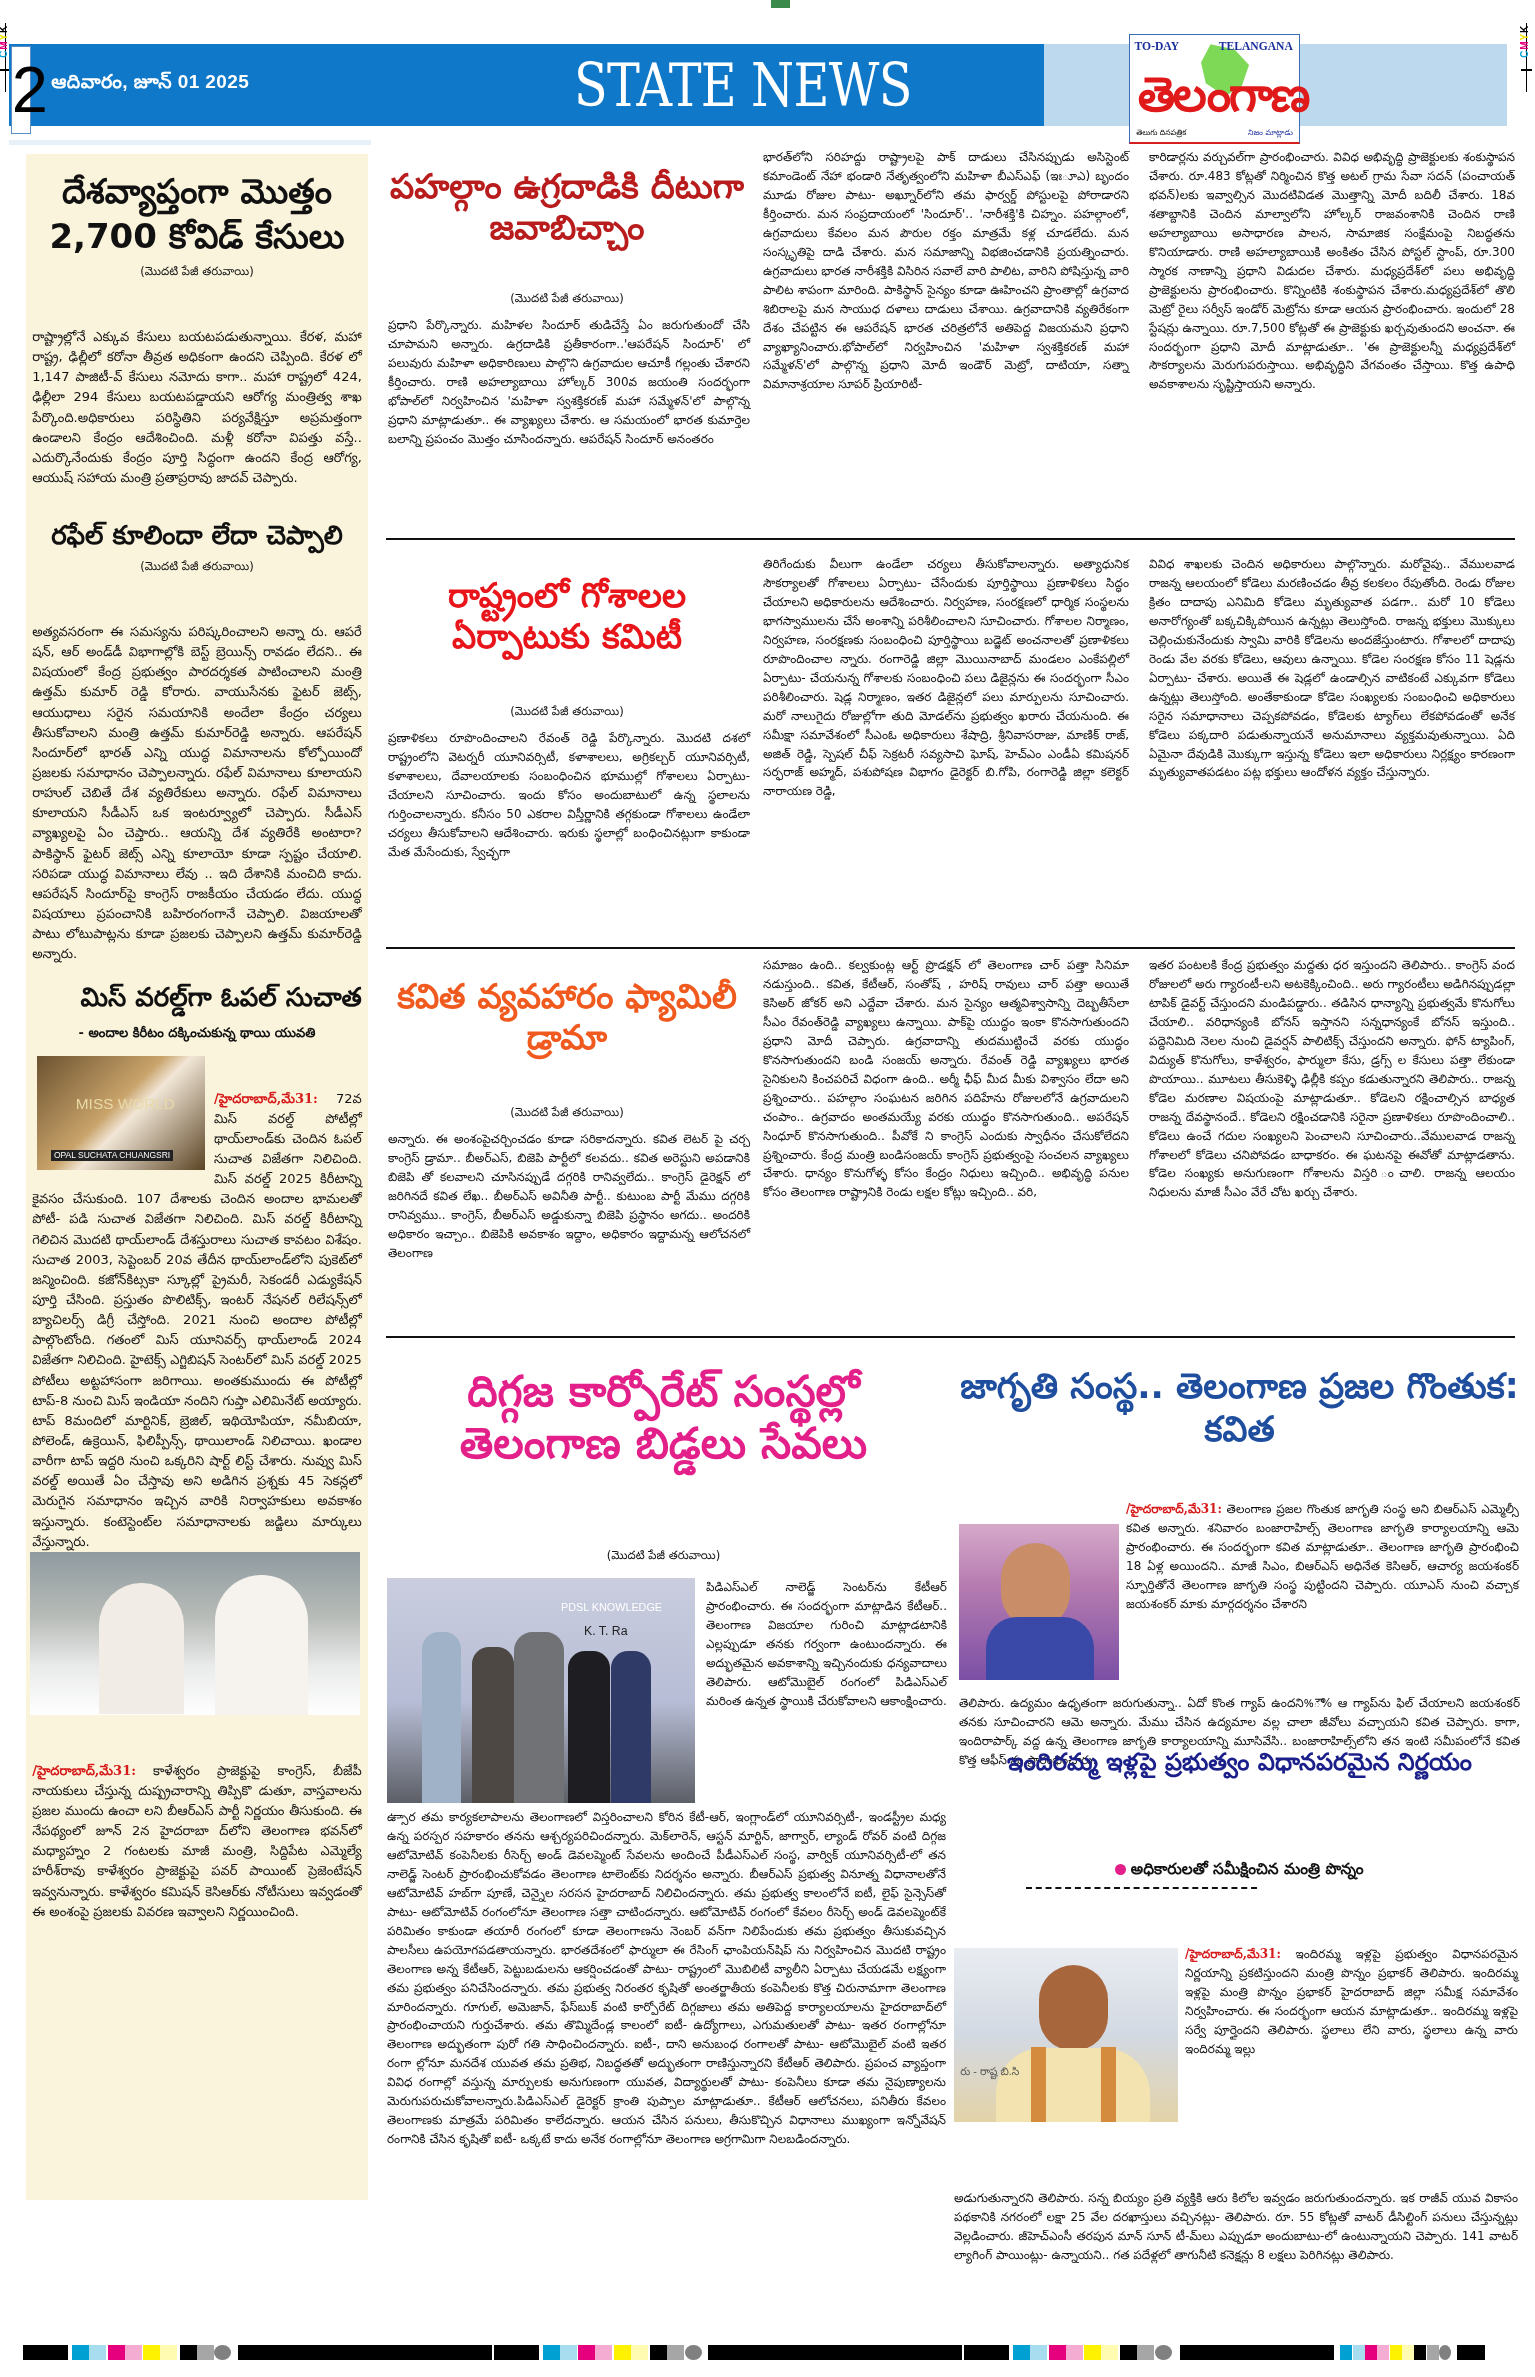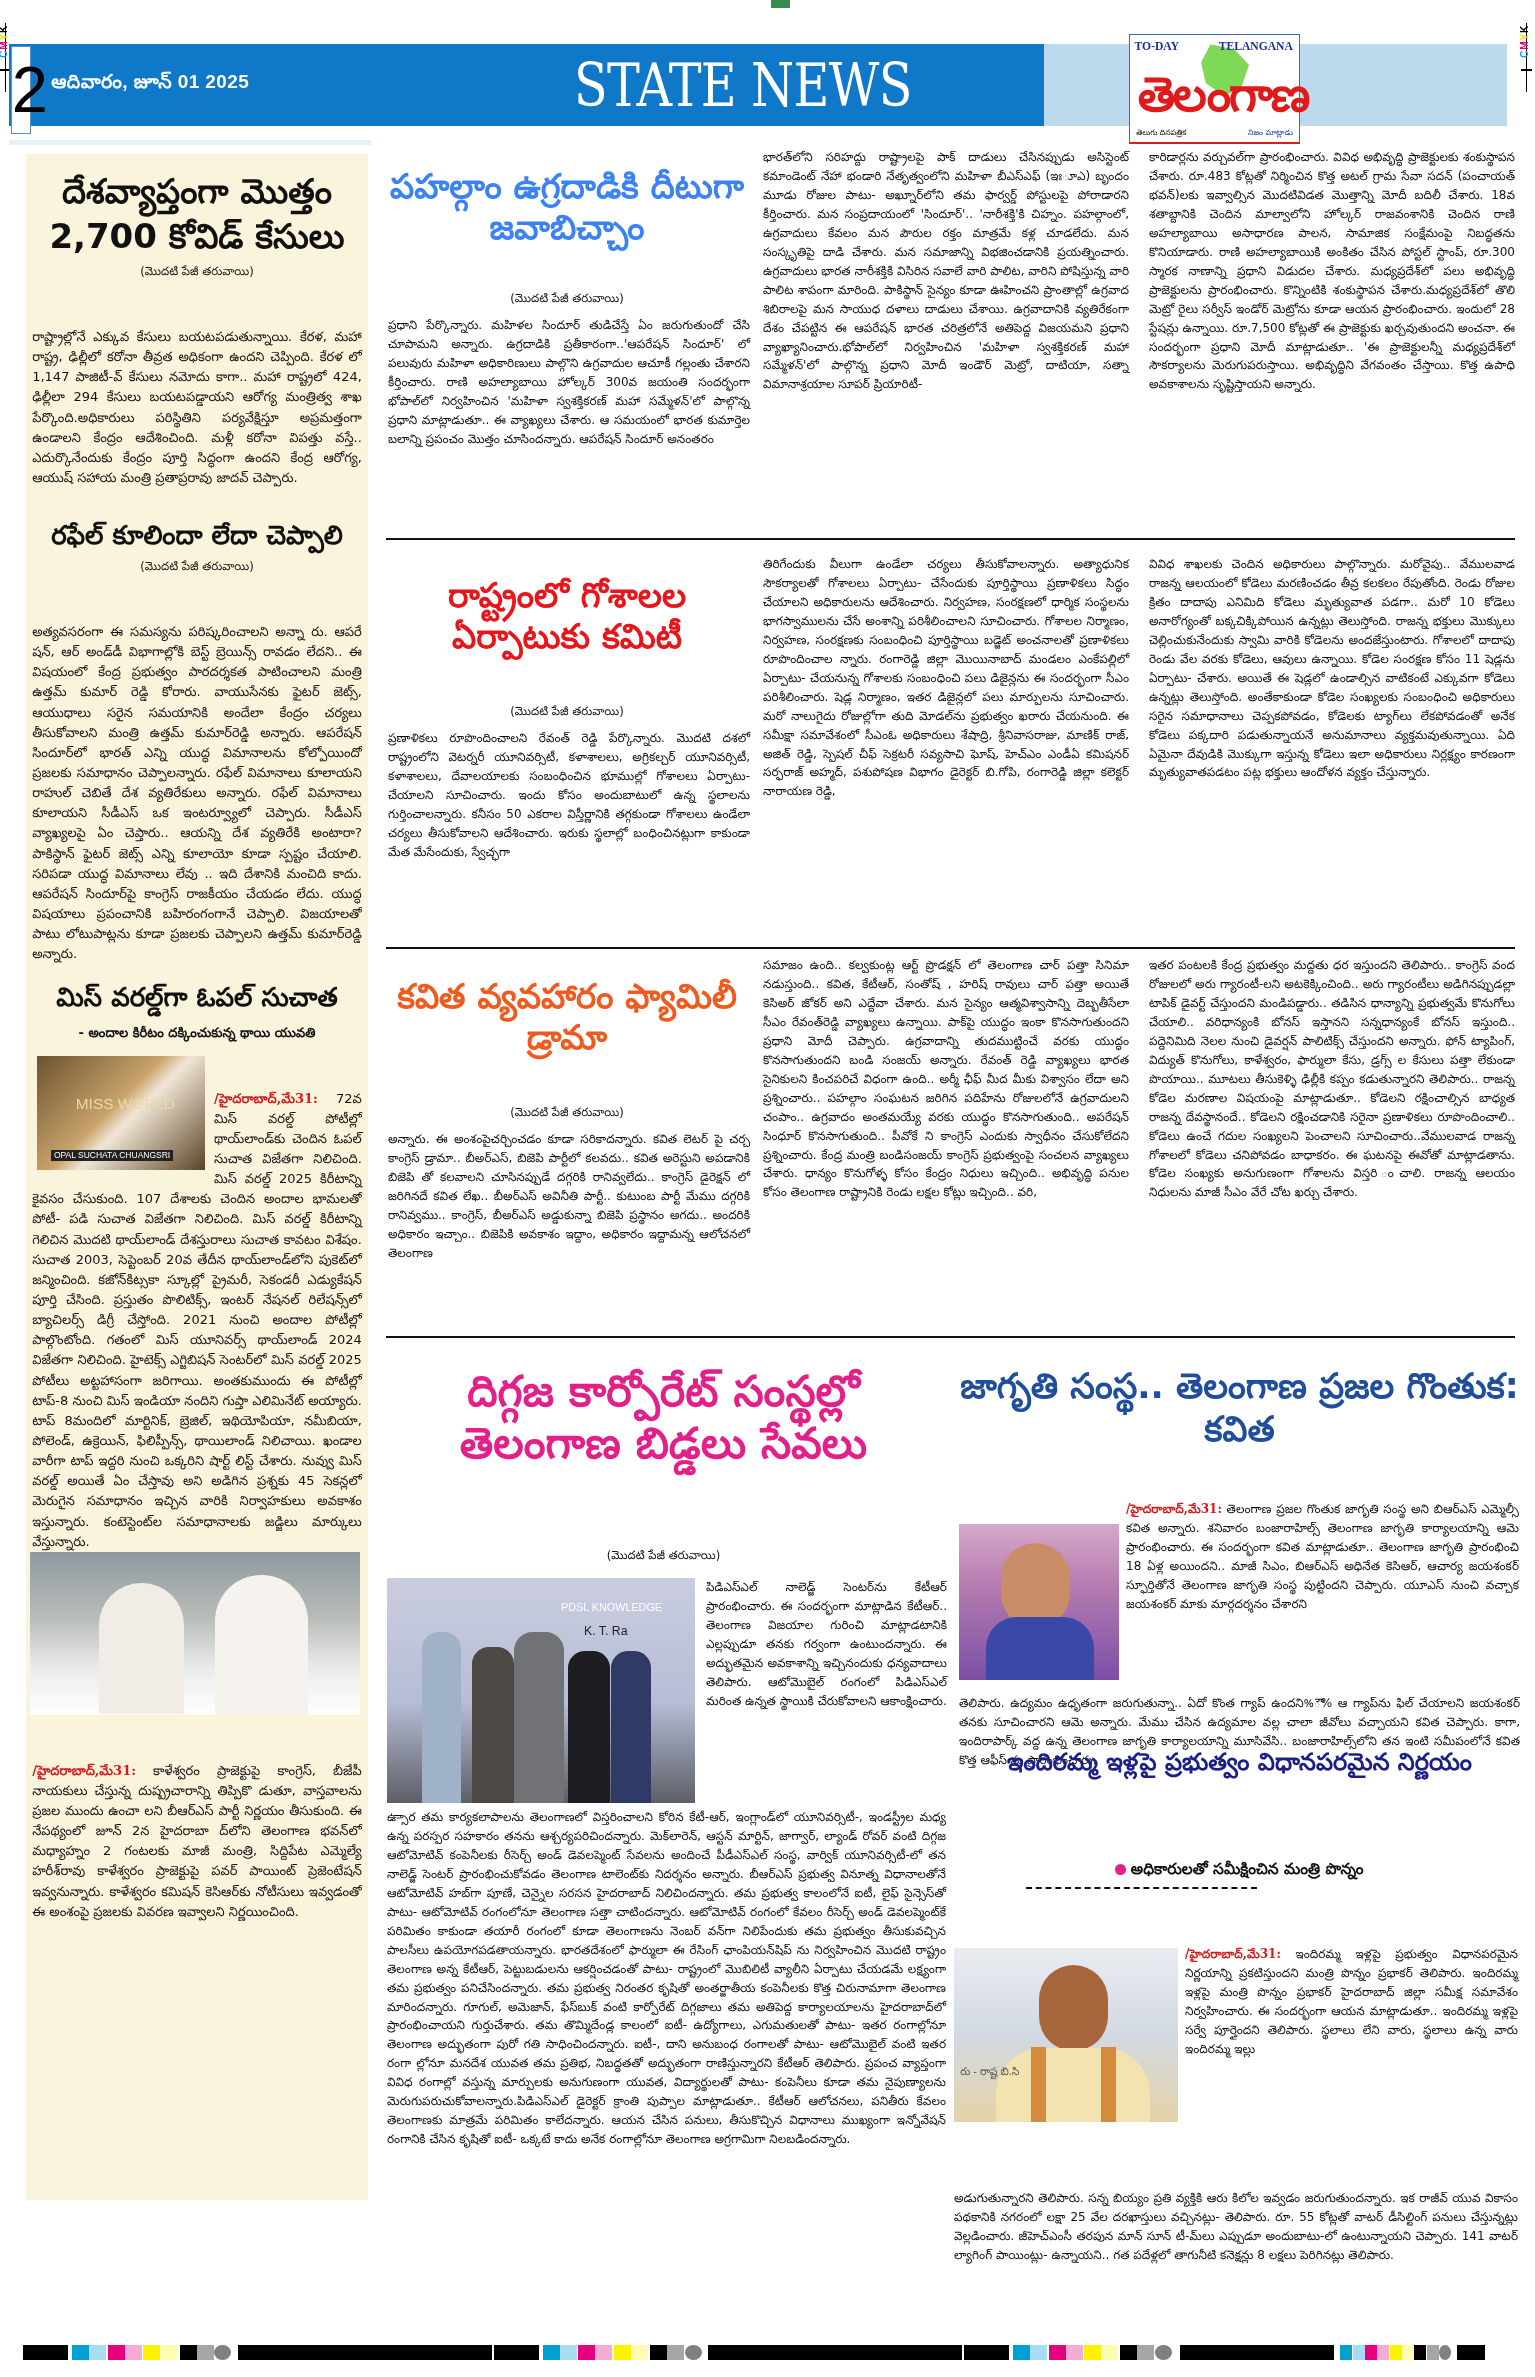--- a/index.html
+++ b/index.html
@@ -93,21 +93,21 @@
     <div class="body">రాష్ట్రాల్లోనే ఎక్కువ కేసులు బయటపడుతున్నాయి. కేరళ, మహా రాష్ట్ర, ఢిల్లీలో కరోనా తీవ్రత అధికంగా ఉందని చెప్పింది. కేరళ లో 1,147 పాజిటీ-వ్ కేసులు నమోదు కాగా.. మహా రాష్ట్రలో 424, ఢిల్లీలా 294 కేసులు బయటపడ్డాయని ఆరోగ్య మంత్రిత్వ శాఖ పేర్కొంది.అధికారులు పరిస్థితిని పర్యవేక్షిస్తూ అప్రమత్తంగా ఉండాలని కేంద్రం ఆదేశించింది. మళ్లీ కరోనా విపత్తు వస్తే.. ఎదుర్కొనేందుకు కేంద్రం పూర్తి సిద్ధంగా ఉందని కేంద్ర ఆరోగ్య, ఆయుష్ సహాయ మంత్రి  ప్రతాప్రరావు జాదవ్ చెప్పారు.</div>
   </div>
 
   <div class="lc-story">
     <div class="hl lc-h2" style="margin-top:31px;">రఫేల్ కూలిందా లేదా చెప్పాలి</div>
     <div class="cont">(మొదటి పేజీ తరువాయి)</div>
     <div class="body">అత్యవసరంగా ఈ సమస్యను పరిష్కరించాలని అన్నా రు. ఆపరే షన్, ఆర్ అండ్‌డీ విభాగాల్లోకి బెస్ట్ బ్రెయిన్స్ రావడం లేదని.. ఈ విషయంలో కేంద్ర ప్రభుత్వం పారదర్శకత పాటించాలని మంత్రి ఉత్తమ్ కుమార్ రెడ్డి కోరారు. వాయుసేనకు ఫైటర్ జెట్స్, ఆయుధాలు సరైన సమయానికి అందేలా కేంద్రం చర్యలు తీసుకోవాలని మంత్రి ఉత్తమ్ కుమార్‌రెడ్డి అన్నారు. ఆపరేషన్ సిందూర్‌లో భారత్ ఎన్ని యుద్ధ విమానాలను కోల్పోయిందో ప్రజలకు సమాధానం చెప్పాలన్నారు. రఫేల్ విమానాలు కూలాయని రాహుల్ చెబితే దేశ వ్యతిరేకులు అన్నారు. రఫేల్ విమానాలు కూలాయని సీడీఎస్ ఒక ఇంటర్వ్యూలో చెప్పారు. సీడీఎస్ వ్యాఖ్యలపై ఏం చెప్తారు.. ఆయన్ని దేశ వ్యతిరేకి అంటారా? పాకిస్థాన్ ఫైటర్ జెట్స్ ఎన్ని కూలాయో కూడా స్పష్టం చేయాలి. సరిపడా యుద్ధ విమానాలు లేవు .. ఇది దేశానికి మంచిది కాదు. ఆపరేషన్ సిందూర్‌పై కాంగ్రెస్ రాజకీయం చేయడం లేదు. యుద్ధ విషయాలు ప్రపంచానికి బహిరంగంగానే చెప్పాలి. విజయాలతో పాటు లోటుపాట్లను కూడా ప్రజలకు చెప్పాలని ఉత్తమ్ కుమార్‌రెడ్డి అన్నారు.</div>
   </div>
 
   <div class="lc-story">
-    <div class="hl lc-h2" style="">మిస్ వరల్డ్‌గా ఓపల్ సుచాత</div>
+    <div class="hl lc-h2" style="text-align:right;">మిస్ వరల్డ్‌గా ఓపల్ సుచాత</div>
     <div class="sub-line">- అందాల కిరీటం దక్కించుకున్న థాయి యువతి</div>
     <div class="photo" style="float:left;width:168px;height:114px;margin:3.1px 9.3px 3.1px 4.6px;background:linear-gradient(135deg,#6b5230,#c9a36a 45%,#f1e6d6 55%,#5b4424);">
       <div class="cap" style="left:39px;top:39px;font-size:15.4px;color:#e8d9a8;">MISS WORLD</div>
       <div class="cap" style="left:14px;bottom:9.3px;background:#222;padding:0.8px 3.1px;">OPAL SUCHATA CHUANGSRI</div>
     </div>
     <div class="body">
       <span class="dateline">/హైదరాబాద్,మే31:</span>
       <span>72వ మిస్ వరల్డ్ పోటీల్లో థాయ్‌లాండ్‌కు చెందిన ఓపల్ సుచాత విజేతగా నిలిచింది. మిస్ వరల్డ్ 2025 కిరీటాన్ని కైవసం చేసుకుంది. 107 దేశాలకు చెందిన అందాల భామలతో పోటీ- పడి సుచాత విజేతగా నిలిచింది. మిస్ వరల్డ్ కిరీటాన్ని గెలిచిన మొదటి థాయ్‌లాండ్ దేశస్తురాలు సుచాత కావటం విశేషం. సుచాత 2003, సెప్టెంబర్ 20వ తేదీన థాయ్‌లాండ్‌లోని పుకెట్‌లో జన్మించింది. కజోన్‌కిట్సకా స్కూల్లో ప్రైమరీ, సెకండరీ ఎడ్యుకేషన్ పూర్తి చేసింది. ప్రస్తుతం పొలిటిక్స్, ఇంటర్ నేషనల్ రిలేషన్స్‌లో బ్యాచిలర్స్ డిగ్రీ చేస్తోంది. 2021 నుంచి అందాల పోటీల్లో పాల్గొంటోంది. గతంలో మిస్ యూనివర్స్ థాయ్‌లాండ్ 2024 విజేతగా నిలిచింది. హైటెక్స్ ఎగ్జిబిషన్ సెంటర్‌లో మిస్ వరల్డ్ 2025 పోటీలు అట్టహాసంగా జరిగాయి. అంతకుముందు ఈ పోటీల్లో టాప్-8 నుంచి మిస్ ఇండియా నందిని గుప్తా ఎలిమినేట్ అయ్యారు. టాప్ 8మందిలో మార్టినిక్, బ్రెజిల్, ఇథియోపియా, నమీబియా, పోలెండ్, ఉక్రెయిన్,  ఫిలిప్పీన్స్, థాయిలాండ్ నిలిచాయి. ఖండాల వారీగా టాప్ ఇద్దరి నుంచి ఒక్కరిని షార్ట్ లిస్ట్ చేశారు. నువ్వు మిస్ వరల్డ్ అయితే ఏం చేస్తావు అని అడిగిన ప్రశ్నకు 45 సెకన్లలో మెరుగైన సమాధానం ఇచ్చిన వారికి నిర్వాహకులు అవకాశం ఇస్తున్నారు. కంటెస్టెంట్‌ల సమాధానాలకు జడ్జిలు మార్కులు వేస్తున్నారు.</span>
     </div>
   </div>
@@ -118,21 +118,21 @@
       <div style="position:absolute;left:185px;top:23px;width:93px;height:140px;border-radius:46px 46px 0 0;background:#f6f3ee;"></div>
     </div>
     <div class="body">
       <span class="dateline">/హైదరాబాద్,మే31:</span>
       <span>కాళేశ్వరం ప్రాజెక్టుపై కాంగ్రెస్, బీజేపీ నాయకులు చేస్తున్న దుష్ప్రచారాన్ని తిప్పికొ డుతూ, వాస్తవాలను ప్రజల ముందు ఉంచా లని బీఆర్ఎస్ పార్టీ నిర్ణయం తీసుకుంది. ఈ నేపథ్యంలో జూన్ 2న హైదరాబా ద్‌లోని తెలంగాణ భవన్‌లో మధ్యాహ్నం 2 గంటలకు మాజీ మంత్రి, సిద్దిపేట ఎమ్మెల్యే హరీశ్‌రావు కాళేశ్వరం ప్రాజెక్టుపై పవర్ పాయింట్ ప్రెజెంటేషన్ ఇవ్వనున్నారు. కాళేశ్వరం కమిషన్ కెసిఆర్‌కు నోటీసులు ఇవ్వడంతో ఈ అంశంపై ప్రజలకు వివరణ ఇవ్వాలని నిర్ణయించింది.</span>
     </div>
   </div>
 </div>
 
 <div class="story-head" style="left:382px;top:166px;width:370px;font-size:34px;">
-  <span style="color:#3b82f6">పహల్గాం ఉగ్రదాడికి దీటుగా జవాబిచ్చాం</span>
+  <span style="color:#b91c1c">పహల్గాం ఉగ్రదాడికి దీటుగా జవాబిచ్చాం</span>
 </div>
 <div class="cont" style="position:absolute;left:382px;top:285px;width:370px;">(మొదటి పేజీ తరువాయి)</div>
 <div class="col-text" style="left:388px;top:316px;width:362px;">ప్రధాని పేర్కొన్నారు. మహిళల సిందూర్ తుడిచేస్తే ఏం జరుగుతుందో చేసి చూపామని అన్నారు. ఉగ్రదాడికి ప్రతీకారంగా..'ఆపరేషన్ సిందూర్' లో పలువురు మహిళా అధికారిణులు పాల్గొని ఉగ్రవాదుల ఆచూకీ గల్లంతు చేశారని కీర్తించారు. రాణి అహల్యాబాయి హోల్కర్ 300వ జయంతి సందర్భంగా భోపాల్‌లో నిర్వహించిన 'మహిళా స్వశక్తికరణ్ మహా సమ్మేళన్'లో పాల్గొన్న ప్రధాని మాట్లాడుతూ.. ఈ వ్యాఖ్యలు చేశారు.  ఆ సమయంలో భారత కుమార్తెల బలాన్ని ప్రపంచం మొత్తం చూసిందన్నారు. ఆపరేషన్ సిందూర్ అనంతరం</div>
 <div class="col-text" style="left:763px;top:148px;width:366px;">భారత్‌లోని సరిహద్దు రాష్ట్రాలపై పాక్ దాడులు చేసినప్పుడు అసిస్టెంట్ కమాండెంట్ నేహా భండారి నేతృత్వంలోని మహిళా బీఎస్ఎఫ్ (ఇఃూఎ) బృందం మూడు రోజుల పాటు- అఖ్నూర్‌లోని  తమ ఫార్వర్డ్ పోస్టులపై పోరాడారని కీర్తించారు. మన సంప్రదాయంలో 'సిందూర్'.. 'నారీశక్తి'కి చిహ్నం. పహల్గాంలో, ఉగ్రవాదులు కేవలం మన పౌరుల రక్తం మాత్రమే కళ్ల చూడలేదు. మన సంస్కృతిపై దాడి చేశారు. మన సమాజాన్ని విభజించడానికి ప్రయత్నించారు. ఉగ్రవాదులు భారత నారీశక్తికి విసిరిన సవాలే వారి పాలిట, వారిని పోషిస్తున్న వారి పాలిట శాపంగా మారింది. పాకిస్థాన్ సైన్యం కూడా ఊహించని ప్రాంతాల్లో ఉగ్రవాద శిబిరాలపై మన సాయుధ దళాలు దాడులు చేశాయి. ఉగ్రవాదానికి వ్యతిరేకంగా దేశం చేపట్టిన ఈ ఆపరేషన్ భారత చరిత్రలోనే అతిపెద్ద విజయమని ప్రధాని వ్యాఖ్యానించారు.భోపాల్‌లో నిర్వహించిన 'మహిళా స్వశక్తికరణ్ మహా సమ్మేళన్'లో పాల్గొన్న ప్రధాని మోదీ ఇండౌర్ మెట్రో, దాటియా, సత్నా విమానాశ్రయాల సూపర్ ప్రియారిటీ-</div>
 <div class="col-text" style="left:1149px;top:148px;width:366px;">కారిడార్లను వర్చువల్‌గా ప్రారంభించారు. వివిధ అభివృద్ధి ప్రాజెక్టులకు శంకుస్థాపన చేశారు. రూ.483 కోట్లతో నిర్మించిన కొత్త అటల్ గ్రామ సేవా సదన్ (పంచాయత్ భవన్)లకు ఇవ్వాల్సిన మొదటివిడత మొత్తాన్ని మోదీ బదిలీ చేశారు. 18వ శతాబ్దానికి చెందిన మాల్వాలోని హోల్కర్ రాజవంశానికి చెందిన రాణి అహల్యాబాయి అసాధారణ పాలన, సామాజిక సంక్షేమంపై నిబద్ధతను కొనియాడారు.  రాణి అహల్యాబాయికి అంకితం చేసిన పోస్టల్ స్టాంప్, రూ.300 స్మారక నాణాన్ని ప్రధాని విడుదల చేశారు.  మధ్యప్రదేశ్‌లో పలు అభివృద్ధి ప్రాజెక్టులను ప్రారంభించారు. కొన్నింటికి శంకుస్థాపన చేశారు.మధ్యప్రదేశ్‌లో తొలి మెట్రో రైలు సర్వీస్ ఇండోర్ మెట్రోను కూడా ఆయన ప్రారంభించారు. ఇందులో 28 స్టేషన్లు ఉన్నాయి. రూ.7,500 కోట్లతో ఈ ప్రాజెక్టుకు ఖర్చవుతుందని అంచనా. ఈ సందర్భంగా ప్రధాని మోదీ మాట్లాడుతూ.. 'ఈ ప్రాజెక్టులన్నీ మధ్యప్రదేశ్‌లో సౌకర్యాలను మెరుగుపరుస్తాయి. అభివృద్ధిని వేగవంతం చేస్తాయి. కొత్త ఉపాధి అవకాశాలను సృష్టిస్తాయని అన్నారు.</div>
 <div class="rule" style="left:386px;top:538px;width:1129px;"></div>
 
 <div class="story-head" style="left:382px;top:575px;width:370px;font-size:34px;color:#e8151b;">రాష్ట్రంలో గోశాలల ఏర్పాటుకు కమిటీ</div>
 <div class="cont" style="position:absolute;left:382px;top:698px;width:370px;">(మొదటి పేజీ తరువాయి)</div>
 <div class="col-text" style="left:388px;top:729px;width:362px;">ప్రణాళికలు రూపొందించాలని రేవంత్ రెడ్డి పేర్కొన్నారు. మొదటి దశలో రాష్ట్రంలోని వెటర్నరీ యూనివర్సిటీ, కళాశాలలు, అగ్రికల్చర్ యూనివర్సిటీ, కళాశాలలు, దేవాలయాలకు సంబంధించిన భూముల్లో గోశాలలు ఏర్పాటు- చేయాలని సూచించారు. ఇందు కోసం అందుబాటులో ఉన్న స్థలాలను గుర్తించాలన్నారు. కనీసం 50 ఎకరాల విస్తీర్ణానికి తగ్గకుండా గోశాలలు ఉండేలా చర్యలు తీసుకోవాలని ఆదేశించారు. ఇరుకు స్థలాల్లో బంధించినట్లుగా కాకుండా మేత మేసేందుకు, స్వేచ్ఛగా</div>

